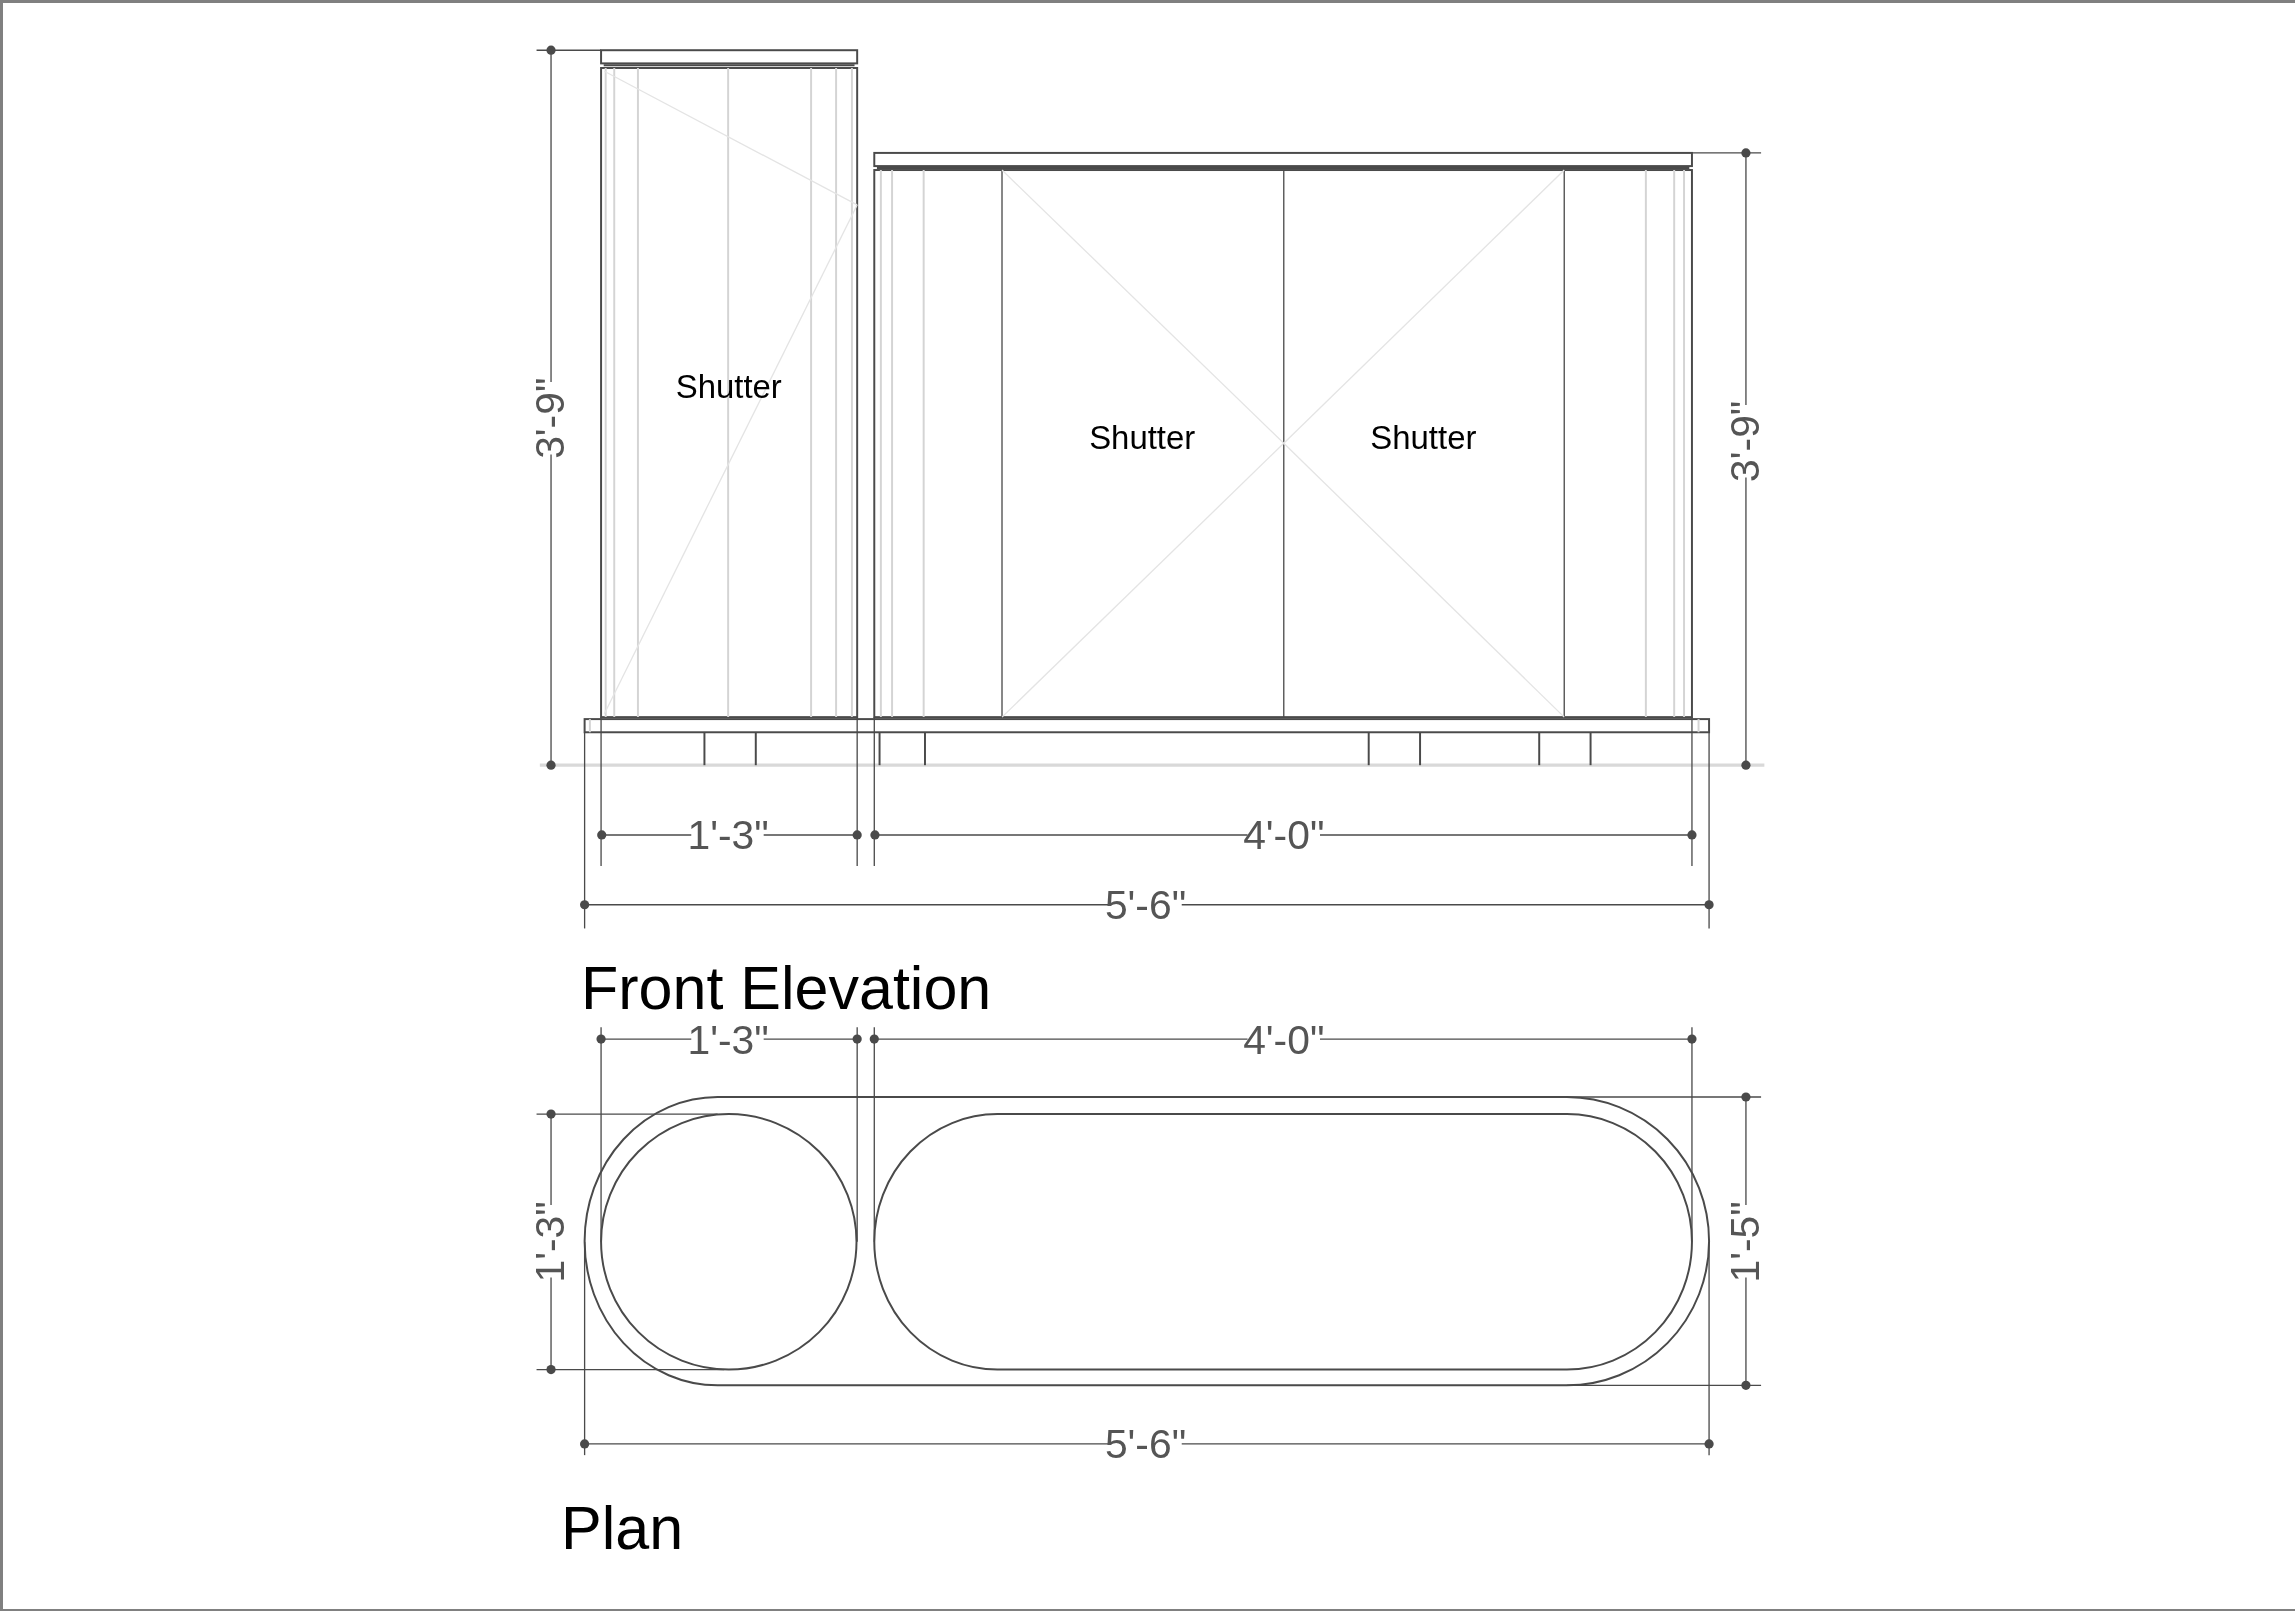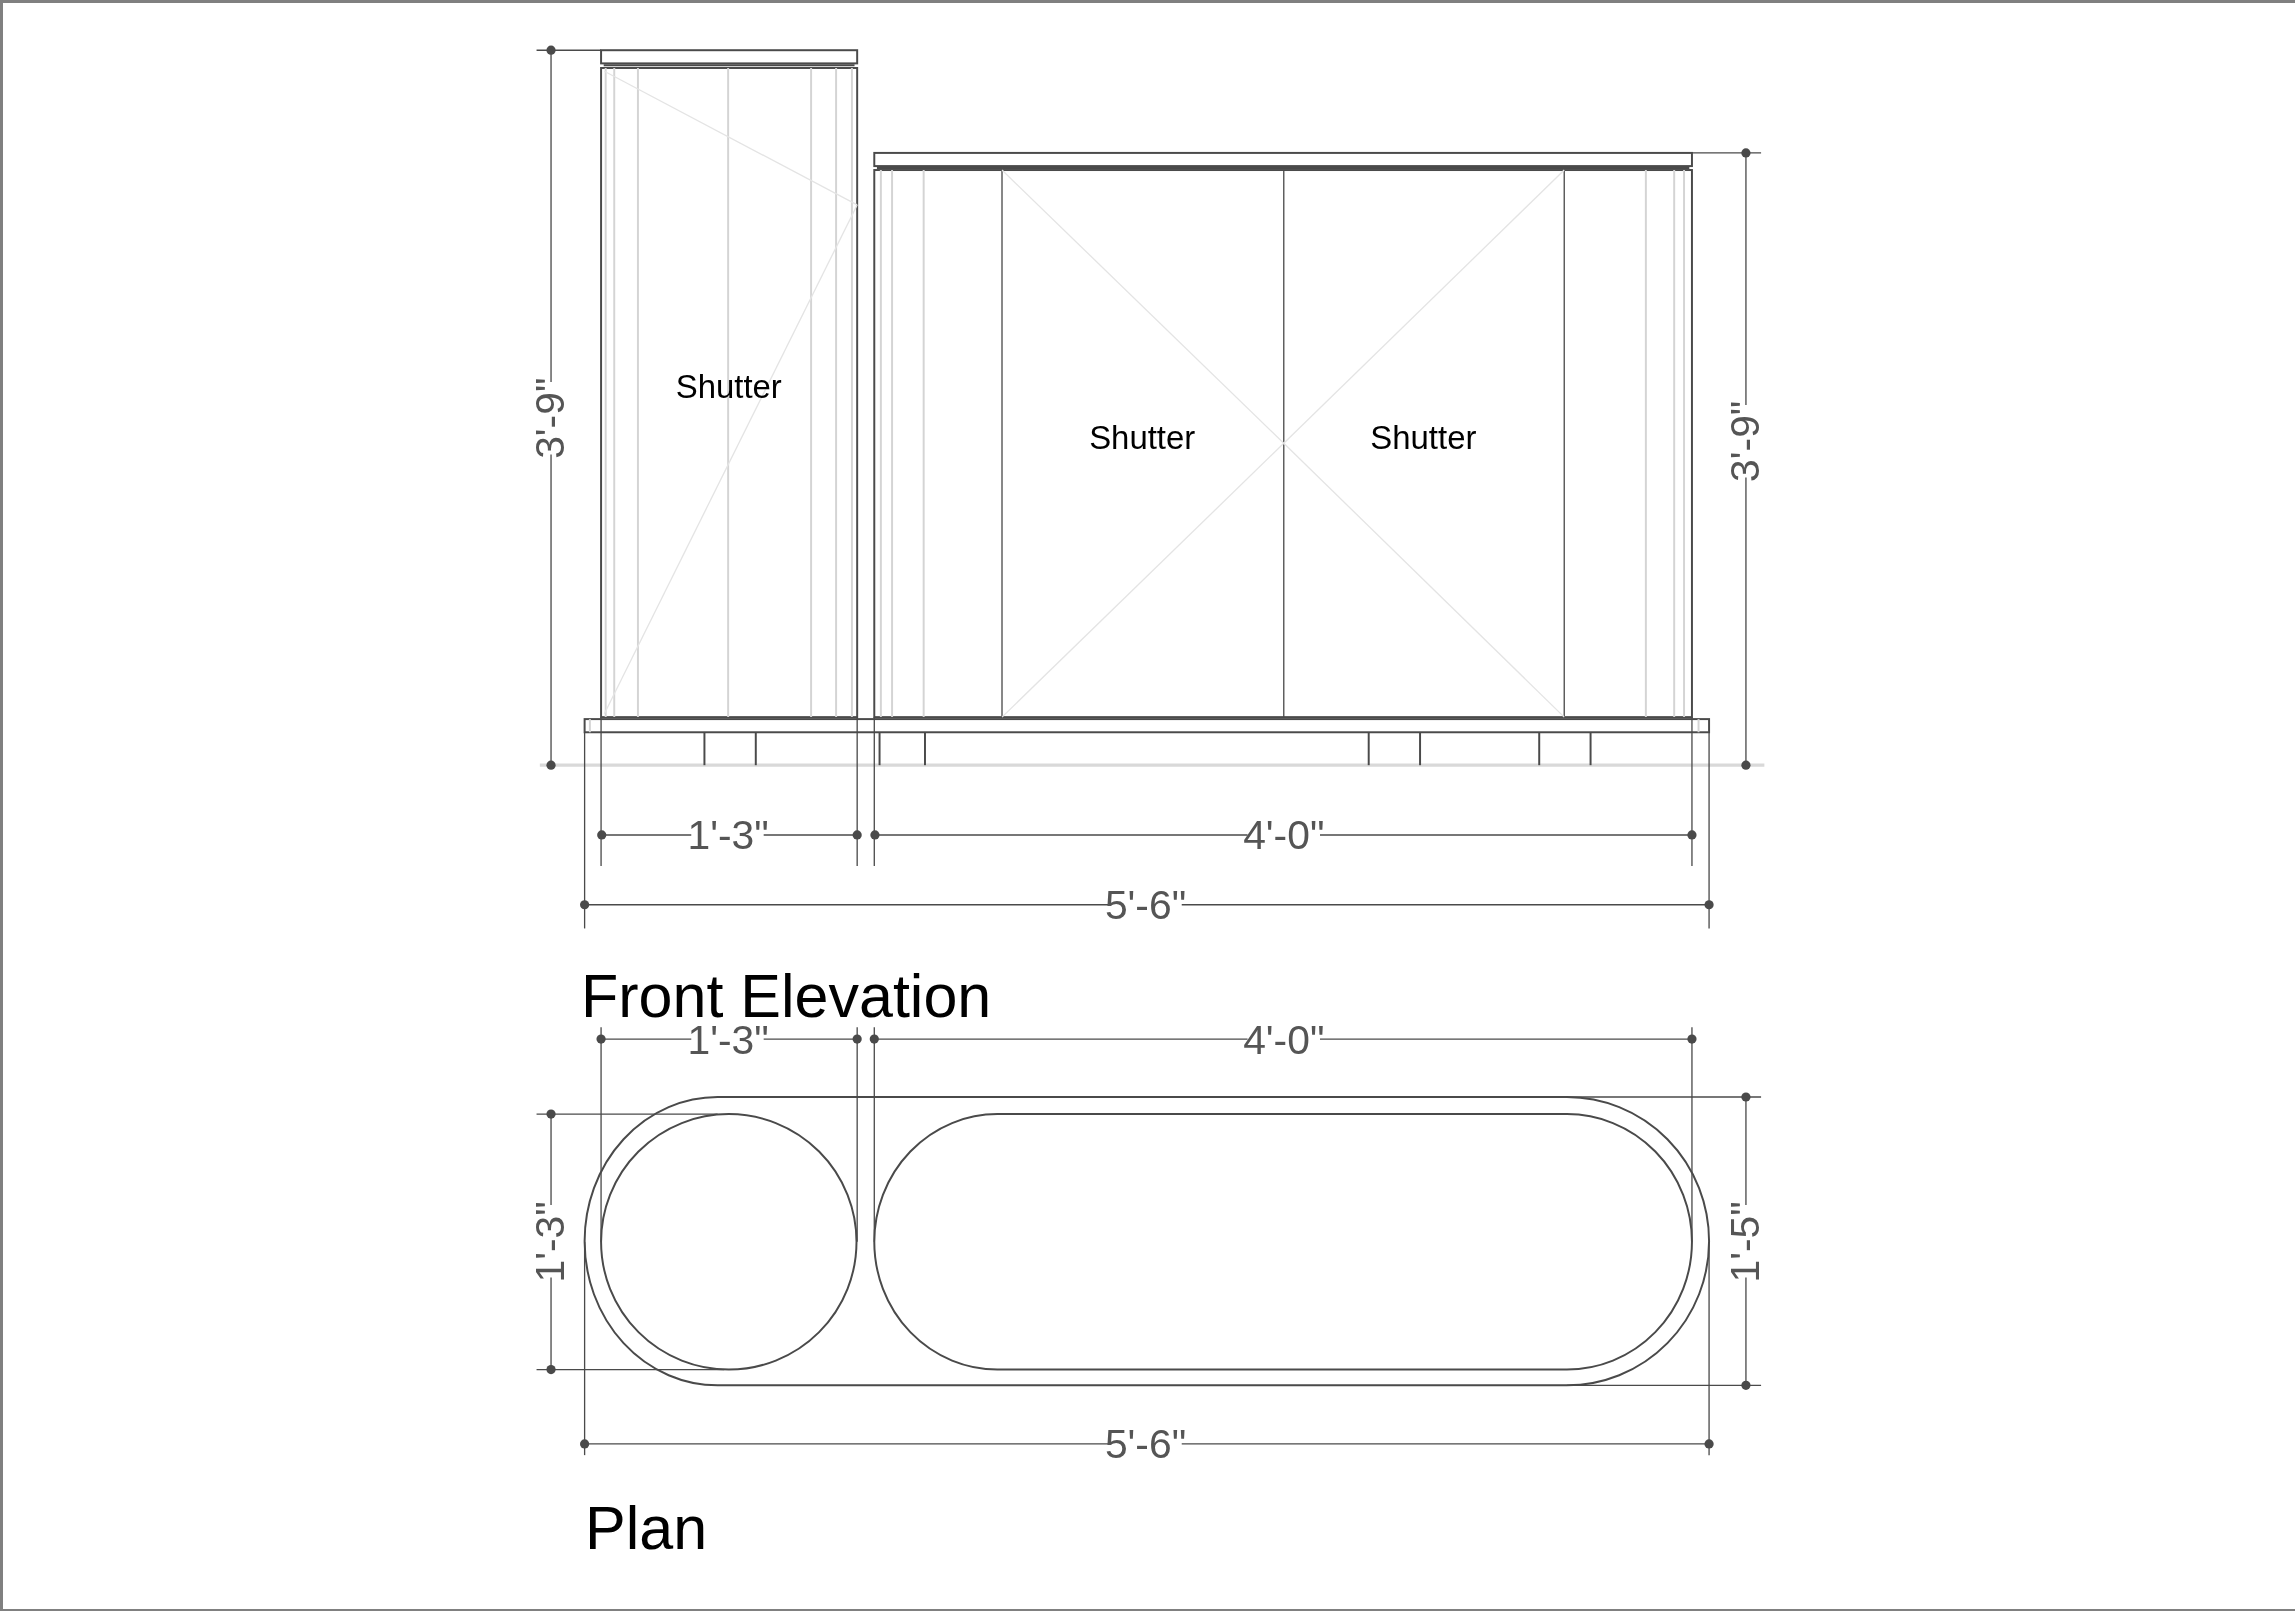--- a/index.html
+++ b/index.html
@@ -184,15 +184,15 @@
     <g>
       <line class="ln-thin" x1="888" y1="2193" x2="1685" y2="2193"></line>
       <line class="ln-thin" x1="1795" y1="2193" x2="2596" y2="2193"></line>
       <circle class="dot" cx="888" cy="2193" r="7"></circle>
       <circle class="dot" cx="2596" cy="2193" r="7"></circle>
       <text class="dimtxt" x="1740" y="2215" text-anchor="middle">5'-6"</text>
     </g>
   </g>
 </svg>
 
-<div class="title" style="left:581px; top:958px;margin-top:8px;">Front Elevation</div>
-<div class="title" style="left:585px; top:1498px;">Plan</div>
+<div class="title" style="left:581px; top:958px;">Front Elevation</div>
+<div class="title" style="left:561px; top:1498px;">Plan</div>
 
 
 </body></html>

